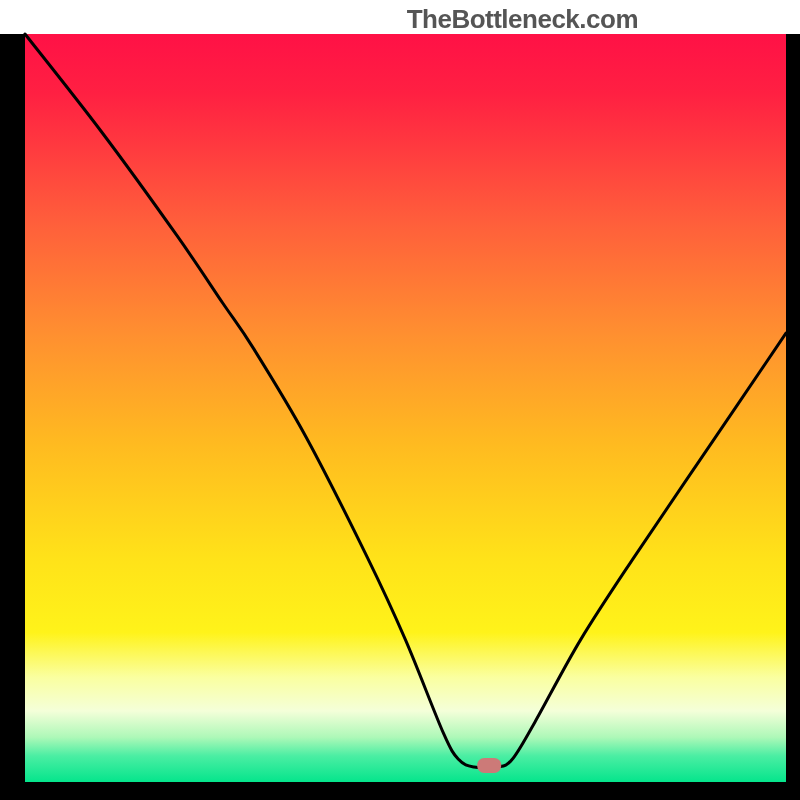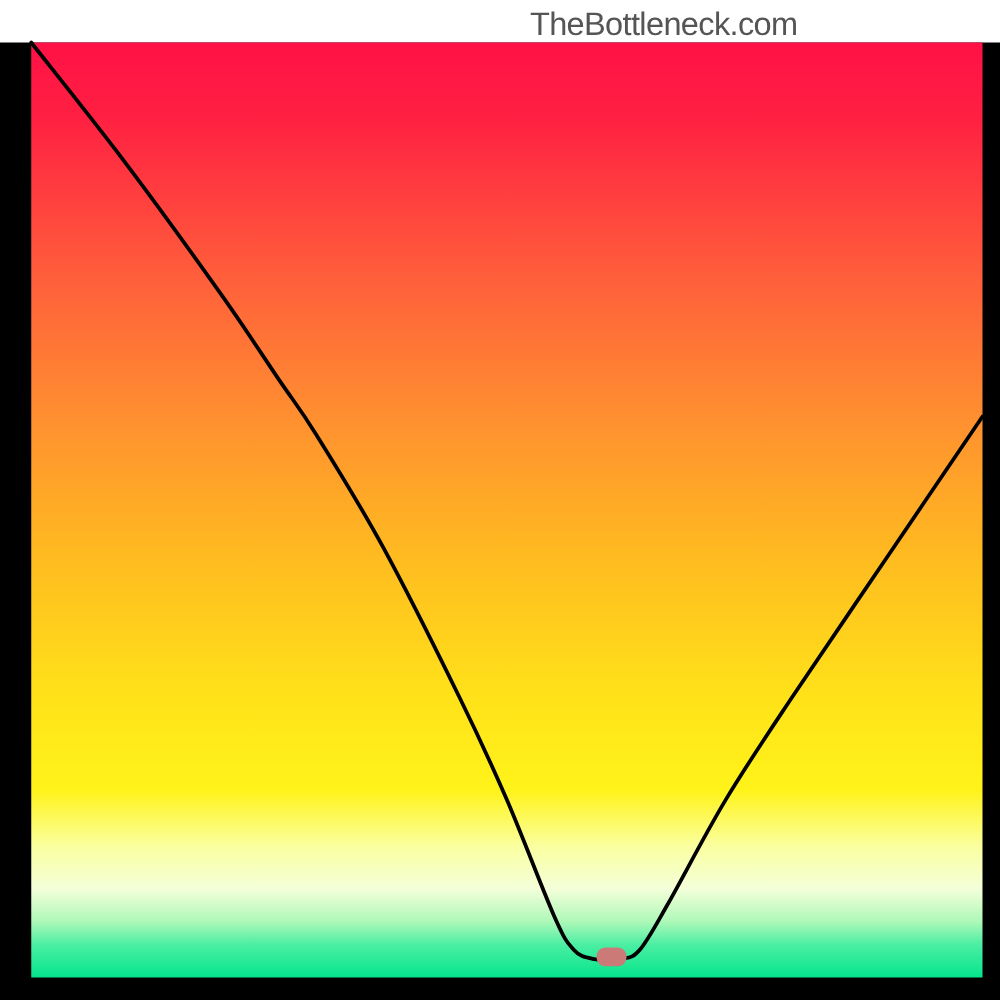--- a/index.html
+++ b/index.html
@@ -8,20 +8,21 @@
     background: #fff;
     width: 800px;
     height: 800px;
     overflow: hidden;
     font-family: Arial, Helvetica, sans-serif;
   }
   .frame {
     position: relative;
     width: 648px;
     height: 800px;
+    font-weight: bold;
   }
   .watermark {
     position: absolute;
     top: 4px;
     right: 10px;
     color: #555;
     font-size: 26px;
     font-family: Arial, Helvetica, sans-serif;
     z-index: 10;
     letter-spacing: -0.5px;

